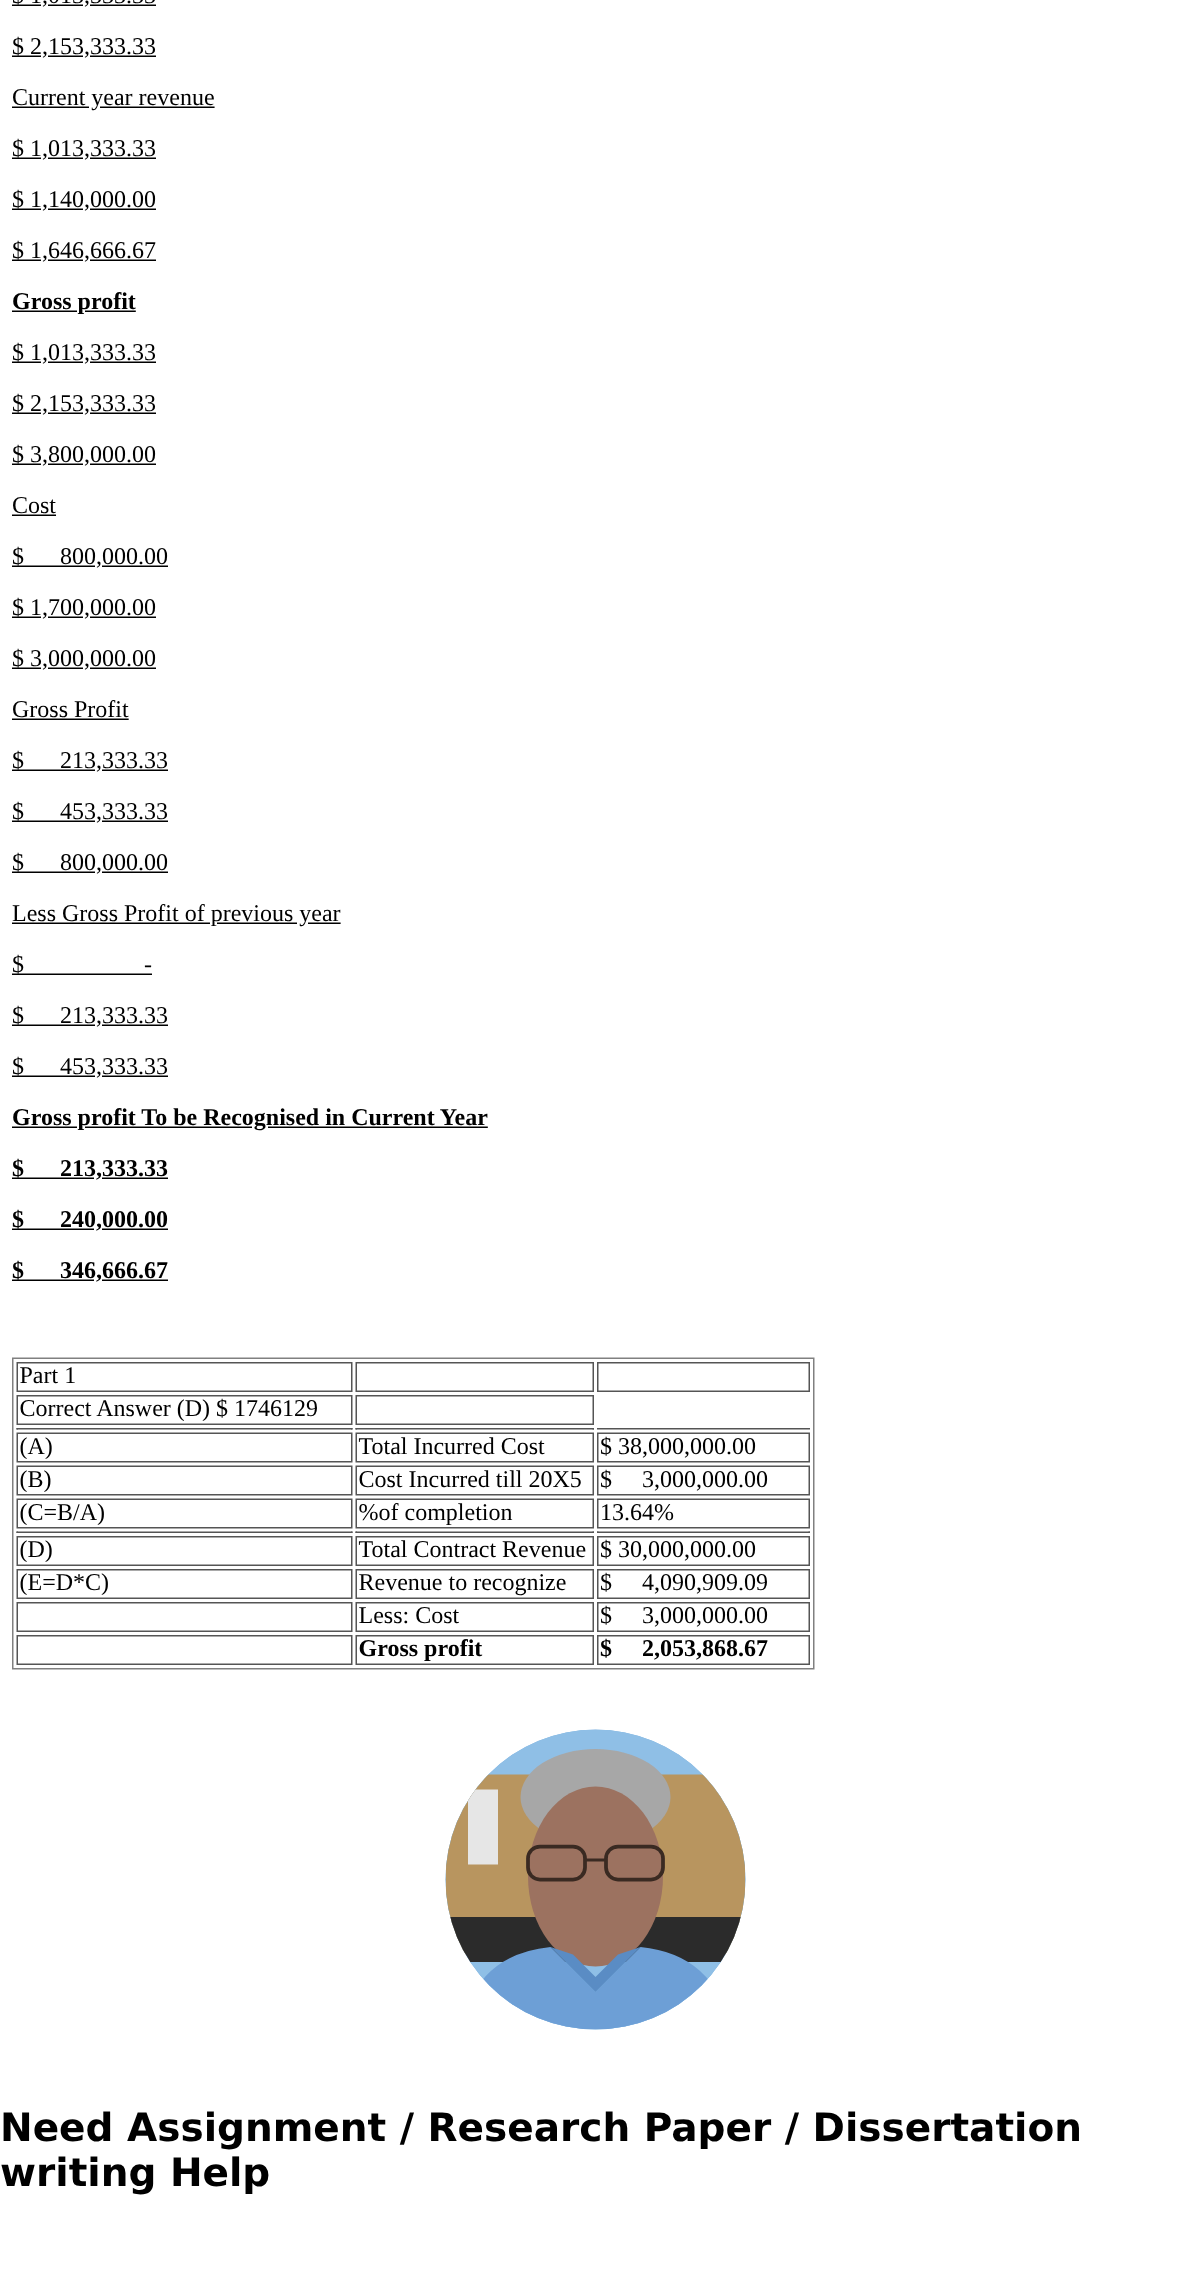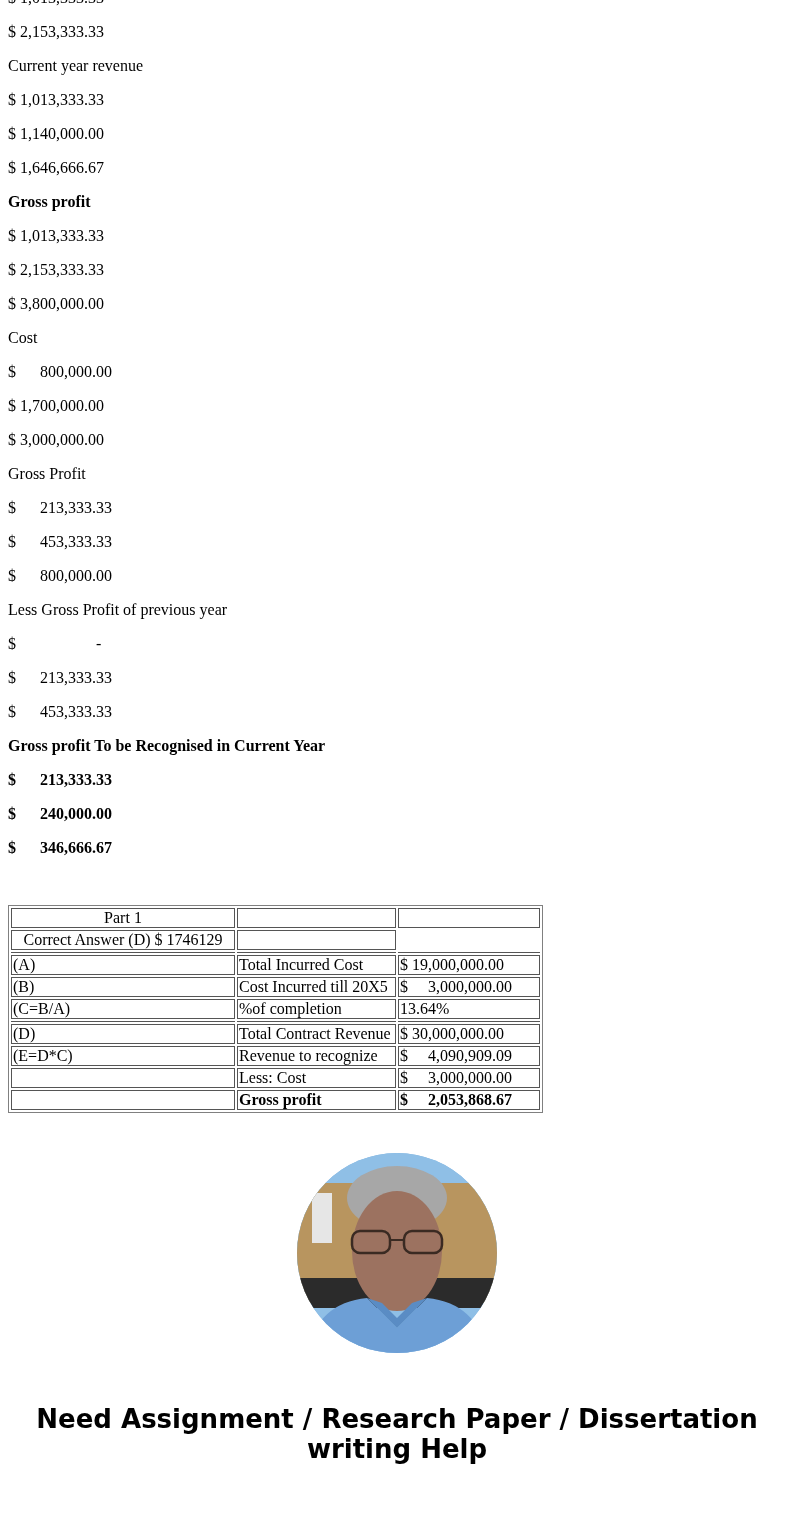--- a/index.html
+++ b/index.html
@@ -6,21 +6,21 @@
     body {
       width: 794px;
       height: 1523px;
       overflow: hidden;
       position: relative;
       font-family: "Liberation Serif", serif;
       font-size: 16px;
       color: #000;
     }
     .content { position: absolute; left: 8px; top: -11px; width: 778px; }
-    .p { margin: 0; height: 34px; line-height: 18px; padding-top: 0; }
+    .p { margin: 0; height: 34px; line-height: 18px; padding-top: 0; text-decoration: underline; }
     .bold { font-weight: bold; }
     .amt { white-space: pre; }
     table.calc {
       position: absolute;
       left: 8px;
       top: 905px;
       border: 1px solid #808080;
       border-collapse: separate;
       border-spacing: 2px;
       font-family: "Liberation Serif", serif;
@@ -28,39 +28,39 @@
     }
     table.calc td {
       border: 1px solid #555;
       padding: 0 1px;
       height: 18px;
       line-height: 18px;
       white-space: pre;
     }
     table.calc td.noborder { border: none; }
     table.calc tr.spacer td { height: 0; padding: 0; line-height: 0; border-width: 1px 1px 0 1px; }
-    .c1 { width: 220px; text-align: center; }
+    .c1 { width: 220px; }
     .c2 { width: 155px; }
     .c3 { width: 138px; }
     .avatar {
       position: absolute;
       left: 297px;
       top: 1153px;
       width: 200px;
       height: 200px;
       border-radius: 50%;
       overflow: hidden;
       background: #7fb2e0;
     }
     .footer {
       position: absolute;
       left: 0;
       top: 1404px;
       width: 794px;
-      text-align: center;
+      text-align: left;
       font-family: "DejaVu Sans", sans-serif;
       font-weight: bold;
       font-size: 26px;
       line-height: 30px;
     }
   </style>
 </head>
 <body>
 
 <div class="content">
@@ -104,21 +104,21 @@
     <td class="c2"></td>
     <td class="c3 noborder" rowspan="2" style="border-bottom:1px solid #555;"></td>
   </tr>
   <tr class="spacer">
     <td></td>
     <td></td>
   </tr>
   <tr>
     <td>(A)</td>
     <td>Total Incurred Cost</td>
-    <td>$ 19,000,000.00</td>
+    <td>$ 38,000,000.00</td>
   </tr>
   <tr>
     <td>(B)</td>
     <td>Cost Incurred till 20X5</td>
     <td>$     3,000,000.00</td>
   </tr>
   <tr>
     <td>(C=B/A)</td>
     <td>%of completion</td>
     <td>13.64%</td>

